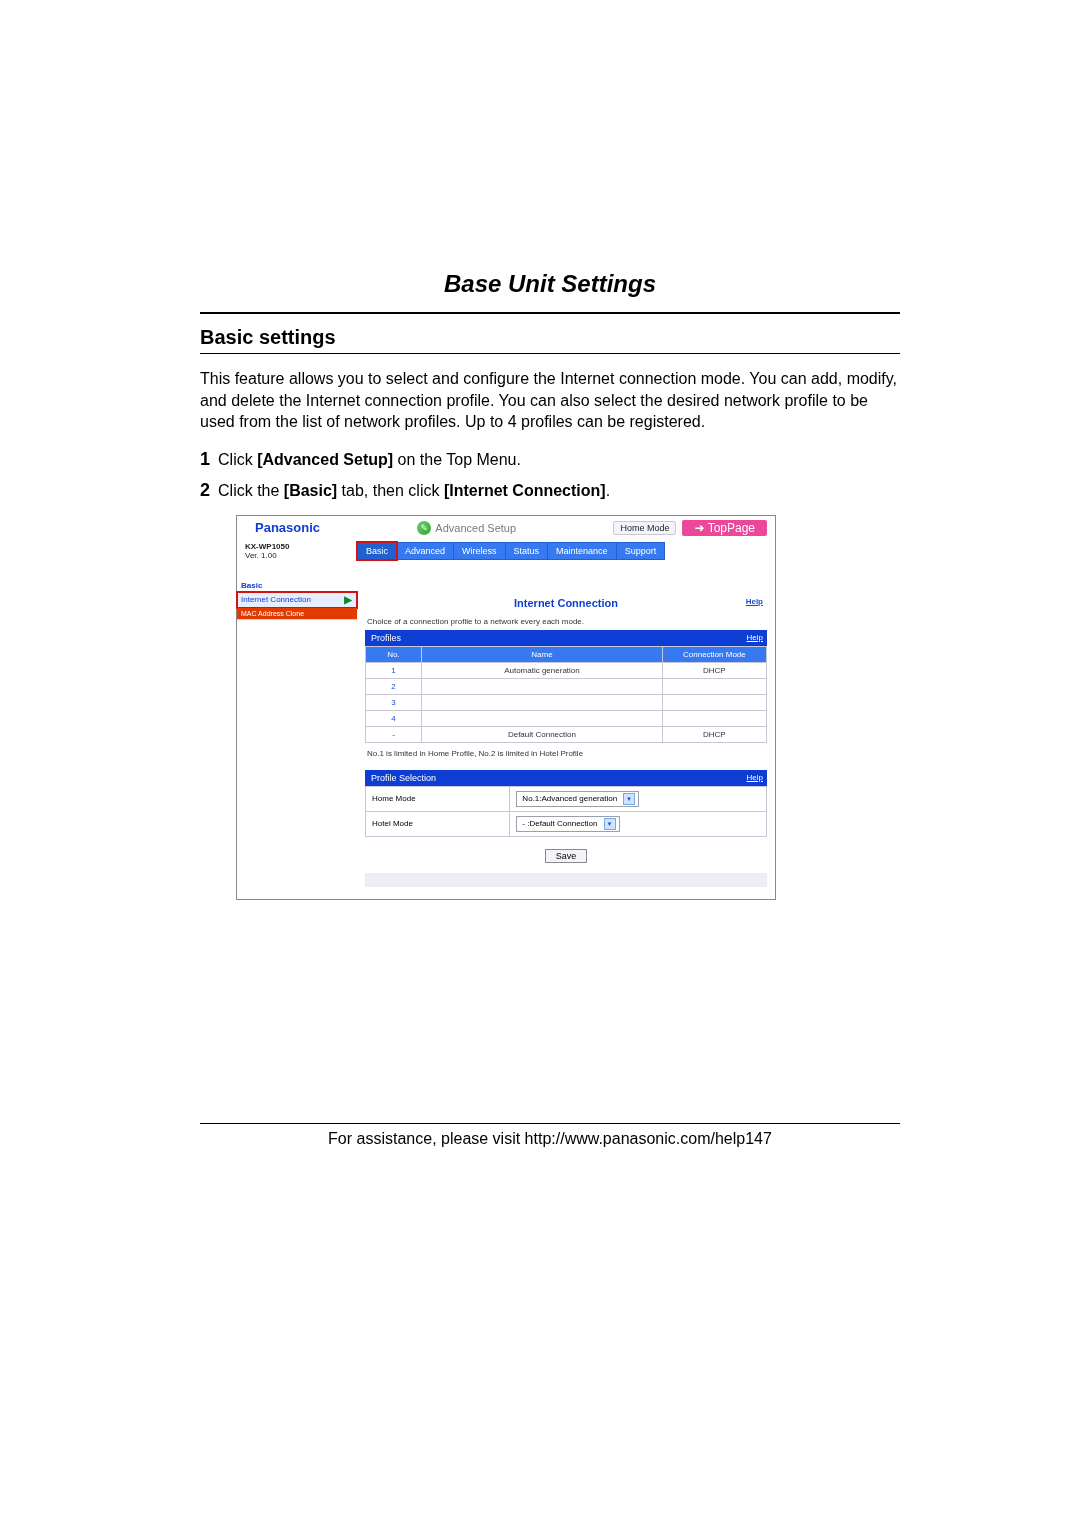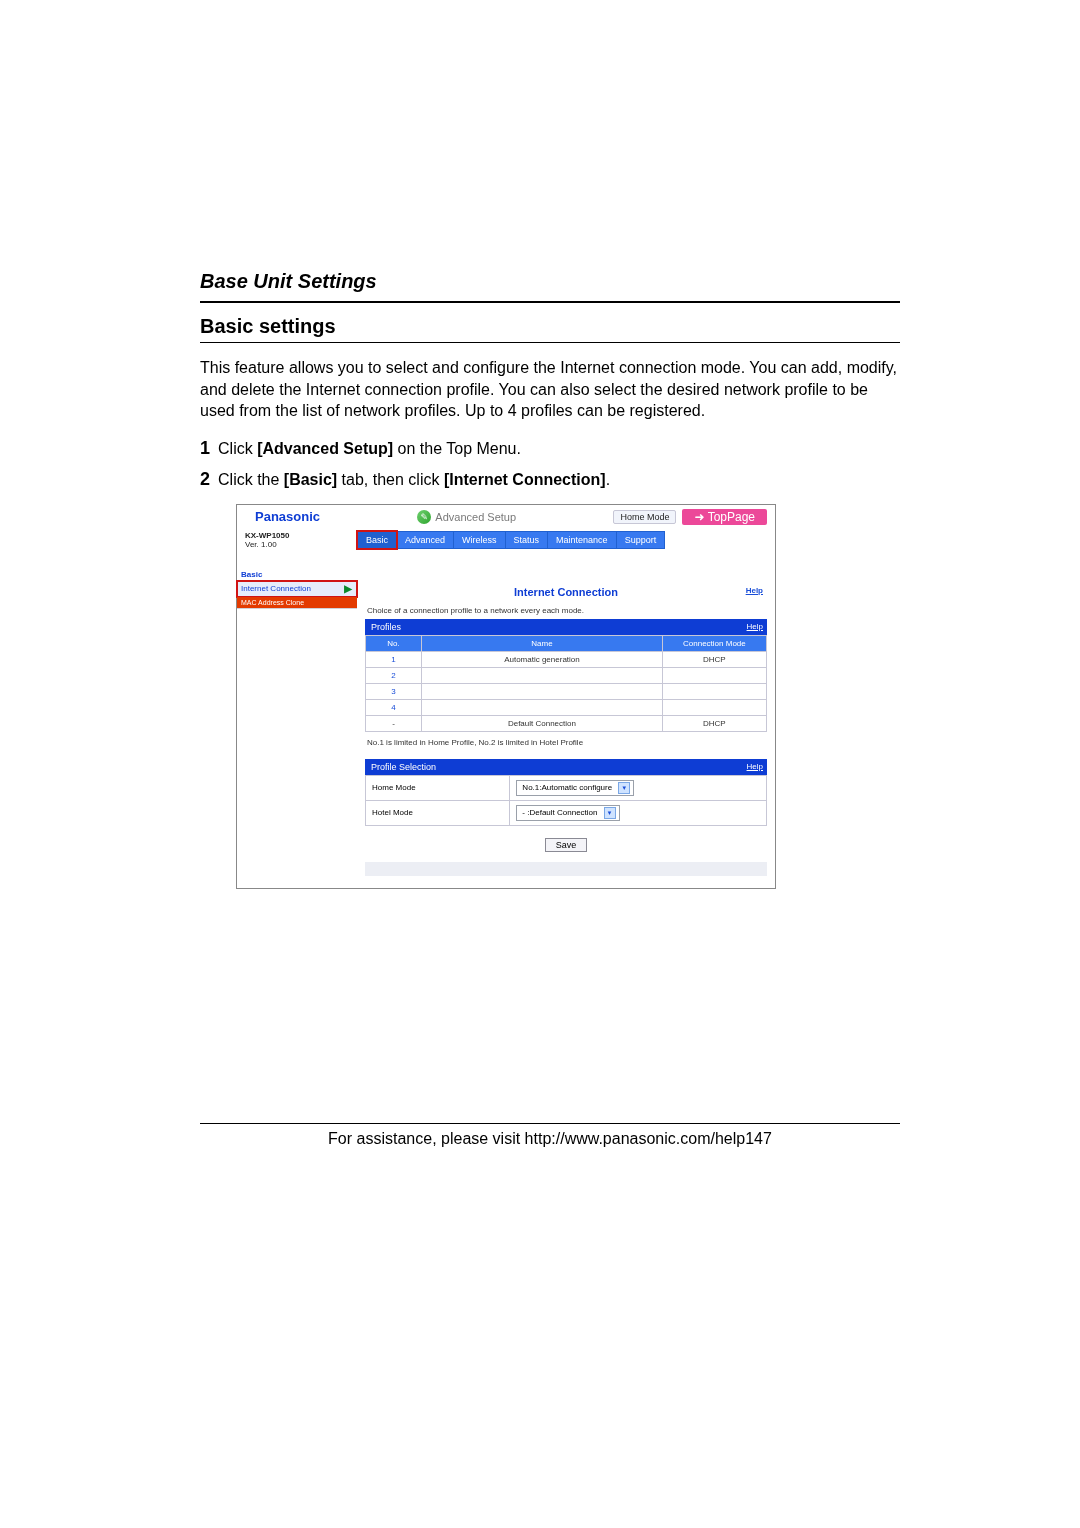--- a/index.html
+++ b/index.html
@@ -8,25 +8,25 @@
     font-family: Arial, Helvetica, sans-serif;
     color: #000;
     width: 1080px;
     height: 1528px;
     position: relative;
   }
   .page {
     padding: 270px 180px 0 200px;
   }
   .header-title {
-    text-align: left;
+    text-align: center;
     font-style: italic;
     font-weight: bold;
-    font-size: 20px;
-    margin-bottom: 8px;
+    font-size: 24px;
+    margin-bottom: 14px;
   }
   .rule-thick {
     border: 0;
     border-top: 2.5px solid #000;
     margin-bottom: 4px;
   }
   .section-heading {
     font-weight: bold;
     font-size: 20px;
     margin-top: 12px;
@@ -439,21 +439,21 @@
           <span>Profile Selection</span>
           <span class="help-link">Help</span>
         </div>
 
         <table class="sel">
           <tbody>
               <tr>
             <td style="width:36%">Home Mode</td>
             <td>
               <span class="dropdown">
-                <span>No.1:Automatic configure</span>
+                <span>No.1:Advanced generation</span>
                 <span class="dd-arrow">▾</span>
               </span>
             </td>
           </tr>
           <tr>
             <td>Hotel Mode</td>
             <td>
               <span class="dropdown">
                 <span>- :Default Connection</span>
                 <span class="dd-arrow">▾</span>

